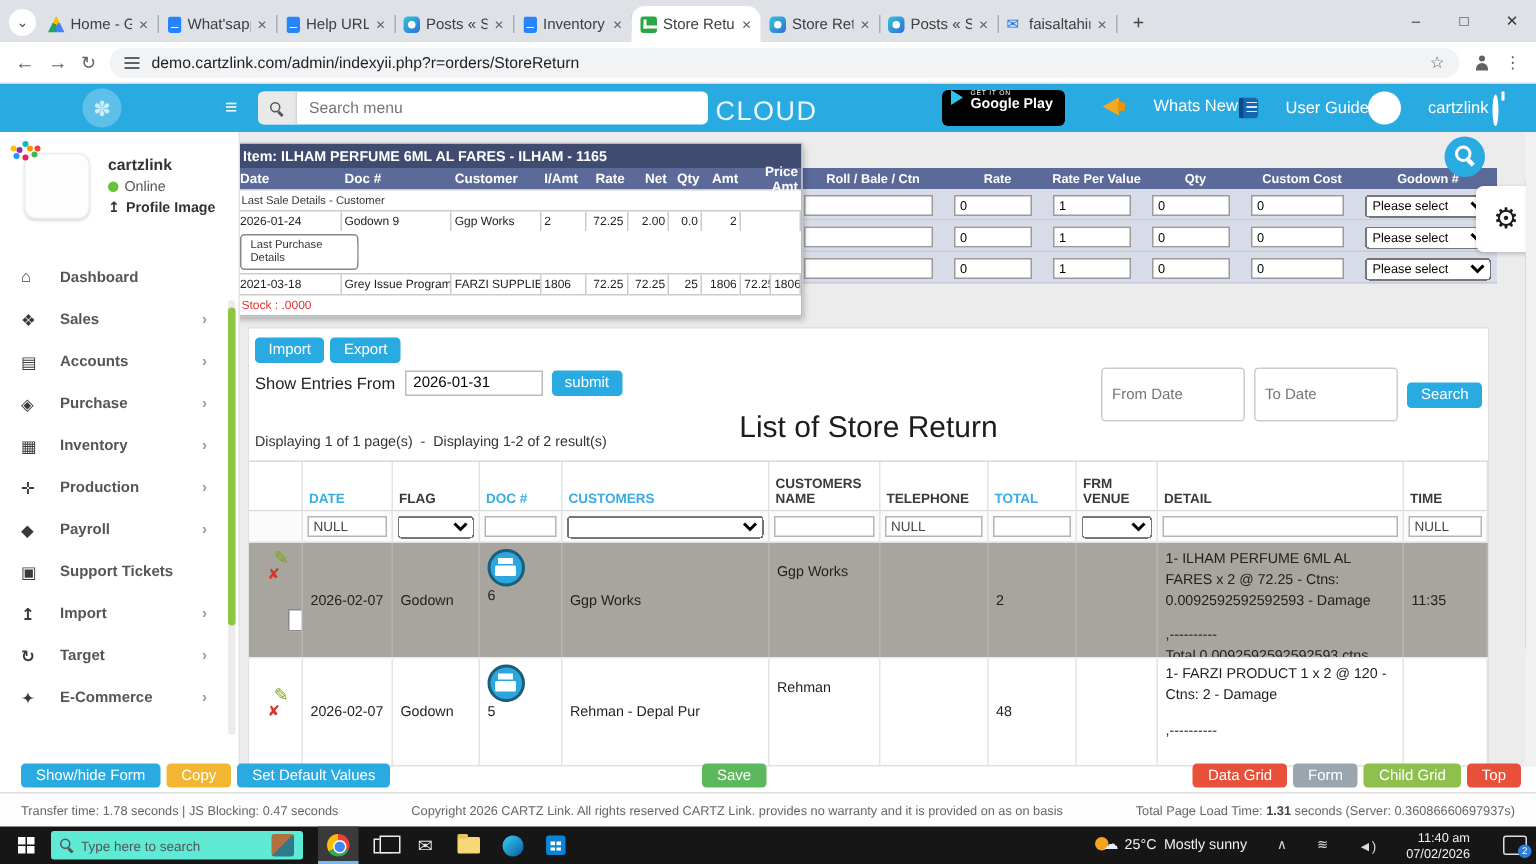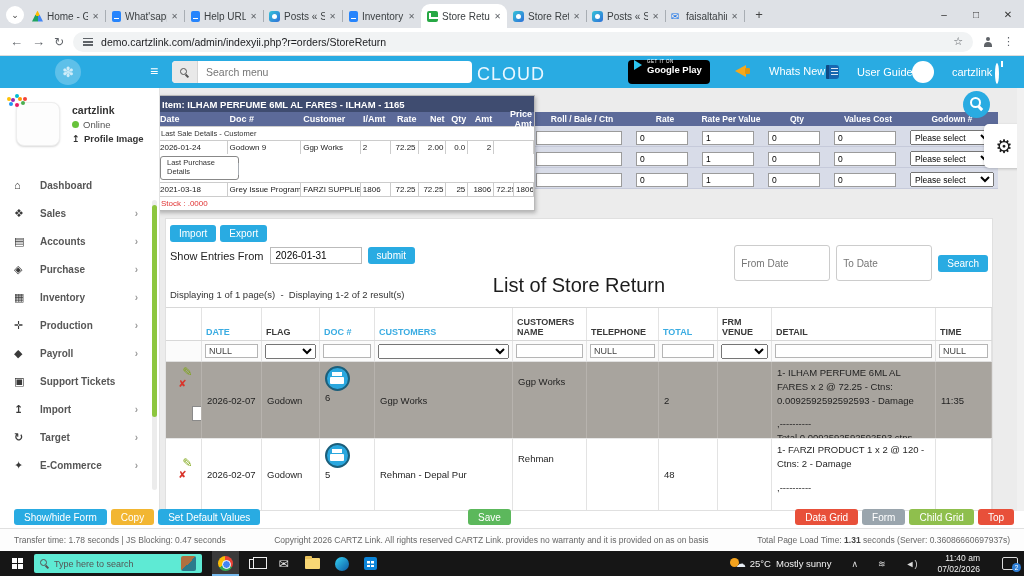--- a/index.html
+++ b/index.html
@@ -398,21 +398,21 @@
 
 <div class="main">
 
   <div class="grid-form">
     <div class="gf-head">
       <div class="gf-c0"></div>
       <div class="gf-c1">Roll / Bale / Ctn</div>
       <div class="gf-c2">Rate</div>
       <div class="gf-c3">Rate Per Value</div>
       <div class="gf-c4">Qty</div>
-      <div class="gf-c5">Values Cost</div>
+      <div class="gf-c5">Custom Cost</div>
       <div class="gf-c6">Godown #</div>
     </div>
     <div class="gf-row">
       <div class="gf-c0"><input style=""></div>
       <div class="gf-c1"><input value="" style=""></div>
       <div class="gf-c2"><input value="0" style=""></div>
       <div class="gf-c3"><input value="1" style=""></div>
       <div class="gf-c4"><input value="0" style=""></div>
       <div class="gf-c5"><input value="0" style=""></div>
       <div class="gf-c6"><select><option>Please select</option></select></div>

